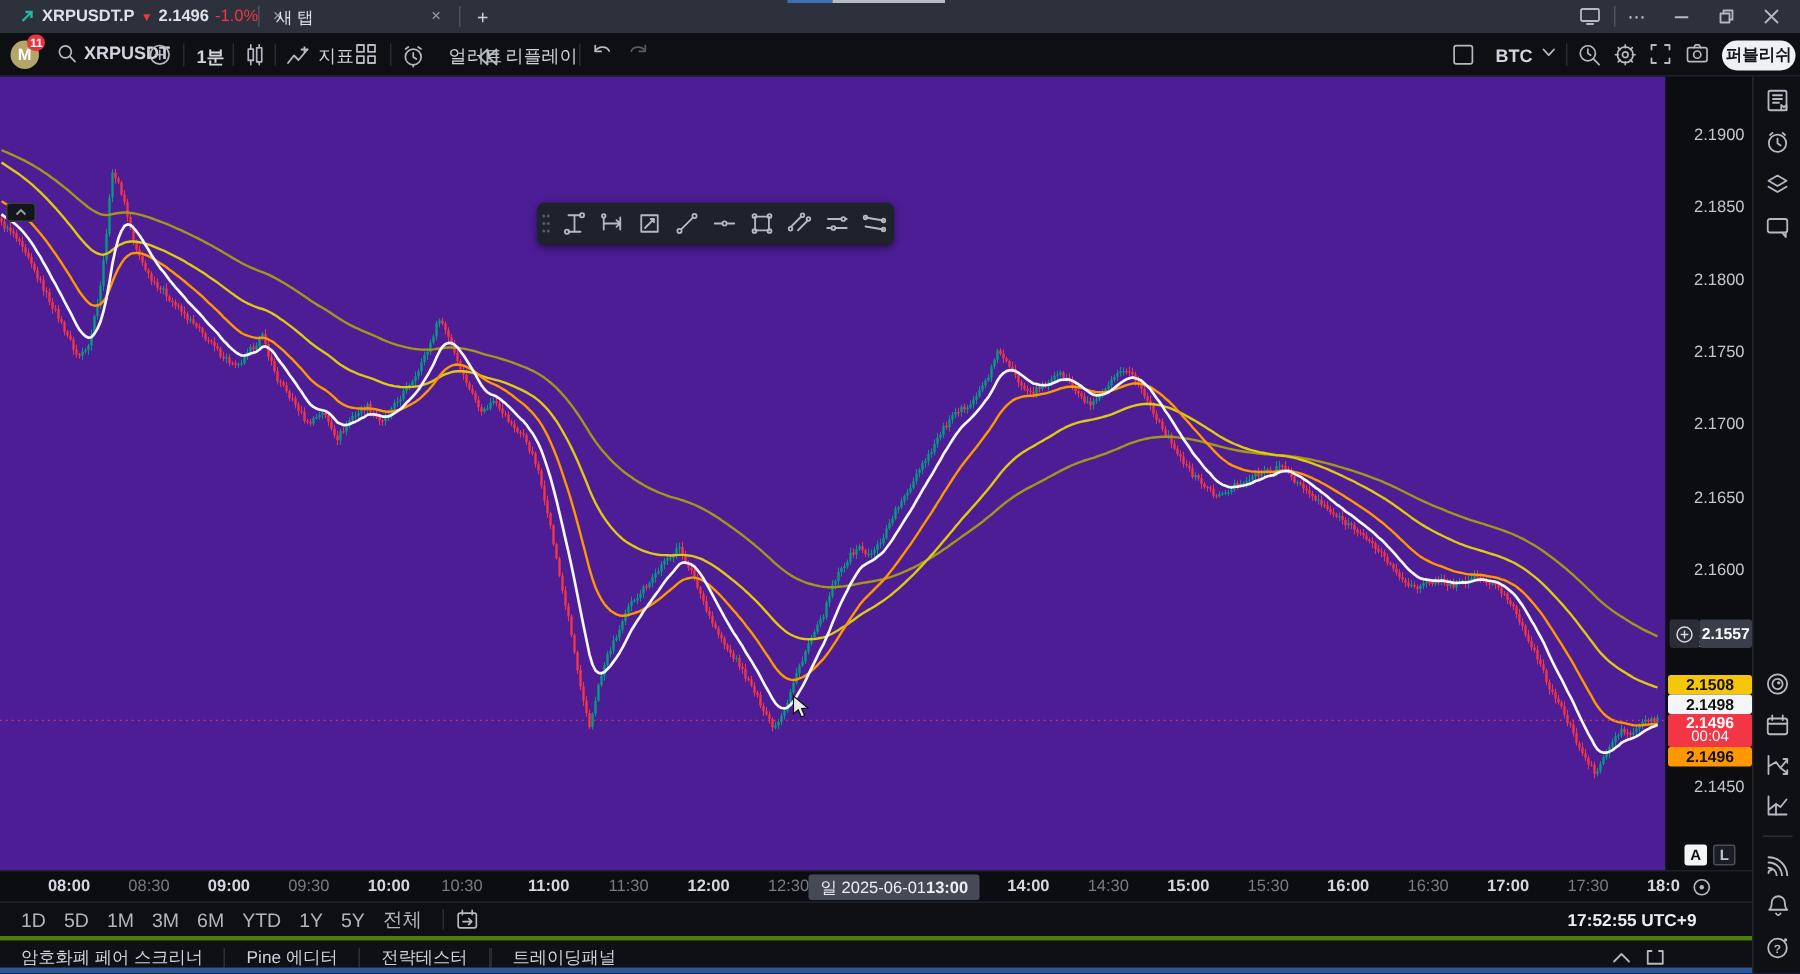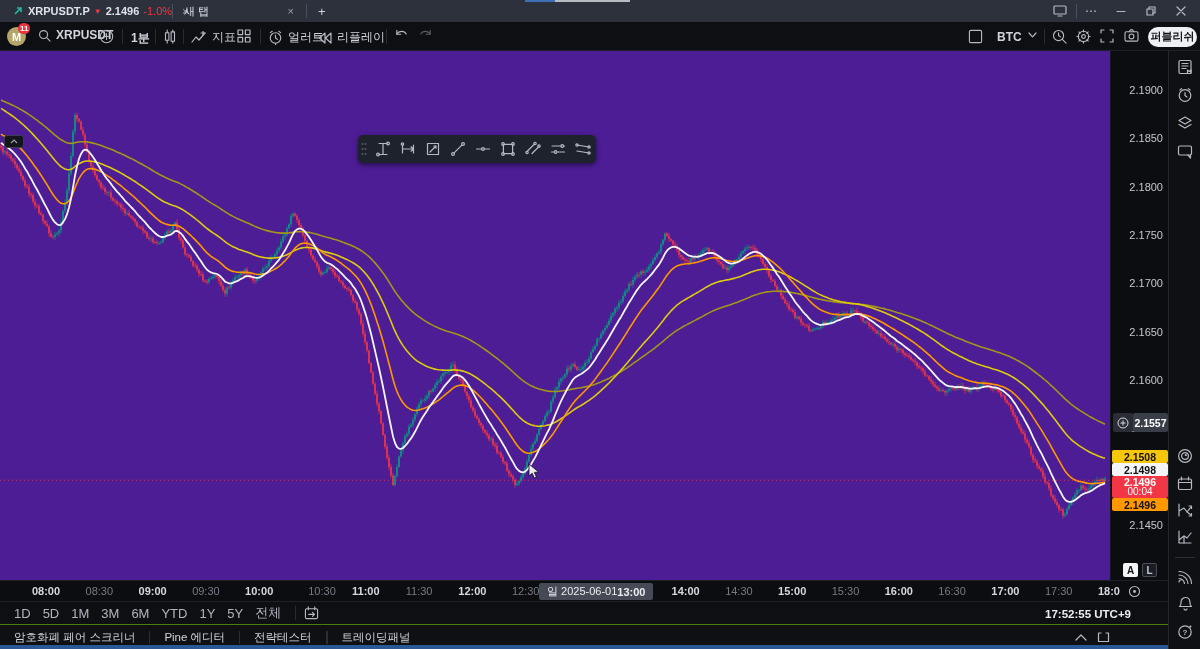--- a/index.html
+++ b/index.html
@@ -60,21 +60,21 @@
   #date-label b { font-weight:bold; }
 
   
   #btoolbar { left:0; top:601px; width:1168px; height:23px; background:#0d0f13; border-top:1px solid #1d212a;
     display:flex; align-items:center; }
   .rbtn { font-size:13px; color:#b2b5be; padding:2px 6px; border-radius:3px; }
   #clock-wrap { position:absolute; right:37px; top:0; height:23px; display:flex; align-items:center;
     color:#eceef2; font-size:11.5px; font-weight:bold; }
 
   
-  #footer { left:0; top:624px; width:1168px; height:25px; background:#0e1014; border-top:1px solid #4d7c0f;
+  #footer { left:0; top:624px; width:1168px; height:25px; background:#0e1014; border-top:3px solid #4d7c0f;
     display:flex; align-items:center; }
   .ftab { font-size:11.5px; color:#cfd3da; padding:0 14px; height:25px; display:flex; align-items:center; }
   .fsep { width:1px; height:13px; background:#2a2e39; }
   #bottomedge { left:0px; top:645px; width:1200px; height:4px; background:#2b5797; }
 
   
   #rsidebar { left:1168px; top:51px; width:32px; height:598px; background:#0e1014; border-left:1px solid #22262f; }
   .sic { position:absolute; left:7px; width:18px; height:18px; display:flex; align-items:center; justify-content:center; }
   .sdiv { position:absolute; left:6px; width:20px; height:1px; background:#2a2e39; }
 
@@ -185,21 +185,21 @@
         <span class="i">
           <svg class="ic" width="14" height="14" viewBox="0 0 14 14">
             <rect x="1" y="1" width="4.6" height="4.6" stroke="#b6b9c2" fill="none" stroke-width="1.2" stroke-linecap="round" stroke-linejoin="round"></rect>
             <rect x="8.4" y="1" width="4.6" height="4.6" stroke="#b6b9c2" fill="none" stroke-width="1.2" stroke-linecap="round" stroke-linejoin="round"></rect>
             <rect x="1" y="8.4" width="4.6" height="4.6" stroke="#b6b9c2" fill="none" stroke-width="1.2" stroke-linecap="round" stroke-linejoin="round"></rect>
             <rect x="8.4" y="8.4" width="4.6" height="4.6" stroke="#b6b9c2" fill="none" stroke-width="1.2" stroke-linecap="round" stroke-linejoin="round"></rect>
           </svg>
         </span>
       </div>
     <div class="tdiv" style="left:260px;"></div>
-    <div class="tb" style="left:268px;top:7px;gap:5px;justify-content:space-between;">
+    <div class="tb" style="left:268px;top:7px;gap:16px;justify-content:space-between;">
       <span class="i">
           <svg class="ic" width="15" height="15" viewBox="0 0 16 16">
             <circle cx="8" cy="8.5" r="5.6" stroke="#b6b9c2" fill="none" stroke-width="1.2" stroke-linecap="round" stroke-linejoin="round"></circle>
             <path d="M8 5.5 V8.5 L10.2 10 M2.5 2.8 L4.5 1.4 M13.5 2.8 L11.5 1.4 M8 14.1 v1.4" stroke="#b6b9c2" fill="none" stroke-width="1.2" stroke-linecap="round" stroke-linejoin="round"></path>
           </svg>
         </span>
       <span>얼러트</span>
     </div>
     <div class="tb" style="left:318px;top:7px;gap:5px;">
       <span class="i">
@@ -421,21 +421,21 @@
     </div>
   </div>
 
   <div class="abs" id="taxis">
     <div id="tstrip">
         <div class="ttick major" style="left: 46px;">08:00</div>
         <div class="ttick" style="left: 99.3px;">08:30</div>
         <div class="ttick major" style="left: 152.6px;">09:00</div>
         <div class="ttick" style="left: 205.9px;">09:30</div>
         <div class="ttick major" style="left: 259.2px;">10:00</div>
-        <div class="ttick" style="left: 322px;">10:30</div>
+        <div class="ttick" style="left: 308px;">10:30</div>
         <div class="ttick major" style="left: 365.8px;">11:00</div>
         <div class="ttick" style="left: 419.1px;">11:30</div>
         <div class="ttick major" style="left: 472.4px;">12:00</div>
         <div class="ttick" style="left: 525.7px;">12:30</div>
         <div class="ttick major" style="left: 579px;">13:00</div>
         <div class="ttick" style="left: 632.3px;">13:30</div>
         <div class="ttick major" style="left: 685.6px;">14:00</div>
         <div class="ttick" style="left: 738.9px;">14:30</div>
         <div class="ttick major" style="left: 792.2px;">15:00</div>
         <div class="ttick" style="left: 845.5px;">15:30</div>

